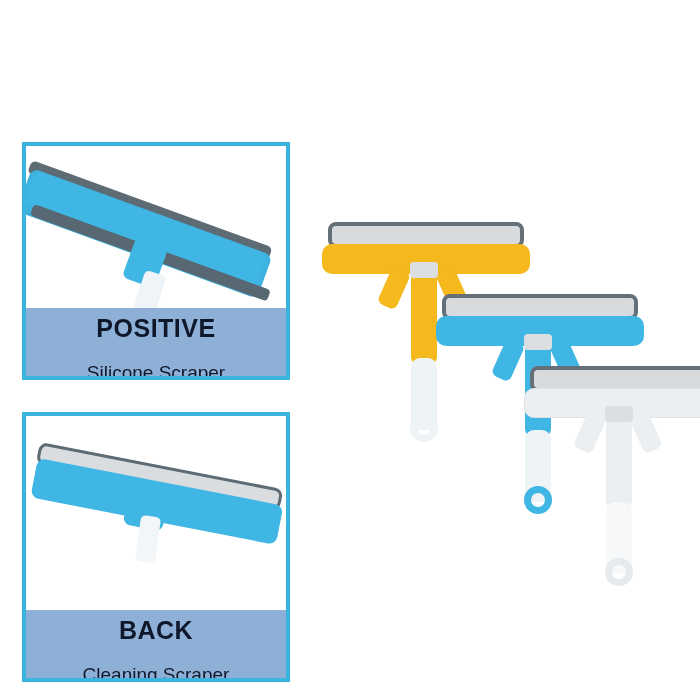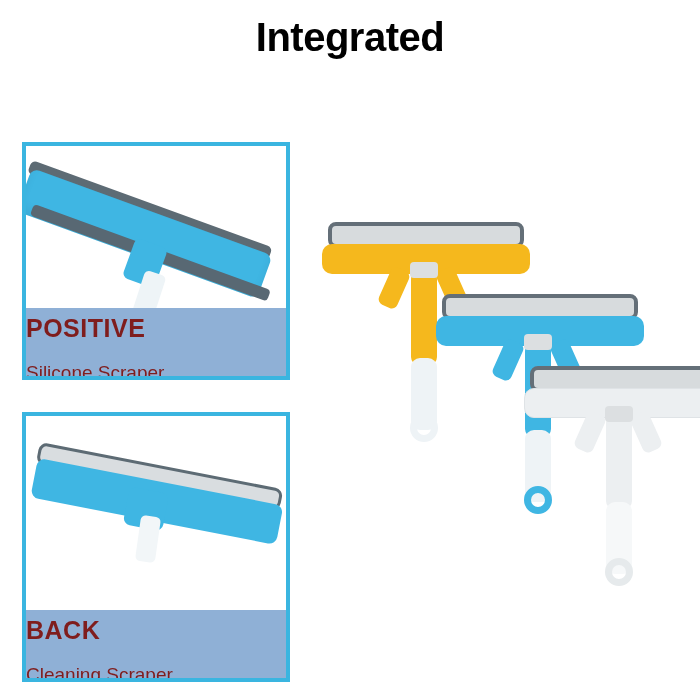--- a/index.html
+++ b/index.html
@@ -50,21 +50,22 @@
     background: #ffffff;
     overflow: hidden;
   }
   .card-caption {
     position: absolute;
     bottom: 0;
     left: 0;
     right: 0;
     height: 68px;
     background: #8fb0d6;
-    color: #7f1d1d;
+    color: #0f172a;
+    text-align: center;
     box-sizing: border-box;
     padding-top: 6px;
   }
   .card-caption .big {
     display: block;
     font-size: 25px;
     font-weight: bold;
     letter-spacing: 0.5px;
     line-height: 1.12;
   }
@@ -226,21 +227,20 @@
   .tool-white .handle { left: 86px; top: 52px; width: 26px; height: 96px; background: #eceff1; }
   .tool-white .collar { left: 85px; top: 44px; width: 28px; height: 16px; background: #dcdfe1; border-radius: 4px; }
   .tool-white .handle-lower { left: 86px; top: 140px; width: 26px; height: 72px; background: #f6f8f9; }
   .tool-white .hook { left: 85px; top: 196px; width: 28px; height: 28px; border-width: 7px; border-color: #e6eaec; }
 
 </style>
 </head>
 <body>
 
 <div class="title">
-  <span class="line2">Integrated</span>
 </div>
 
 <div class="card card-top">
   <div class="card-photo">
     <div class="sq c1">
       <div class="strip"></div>
       <div class="head"></div>
       <div class="strip strip2"></div>
       <div class="neck"></div>
       <div class="stem"></div>

